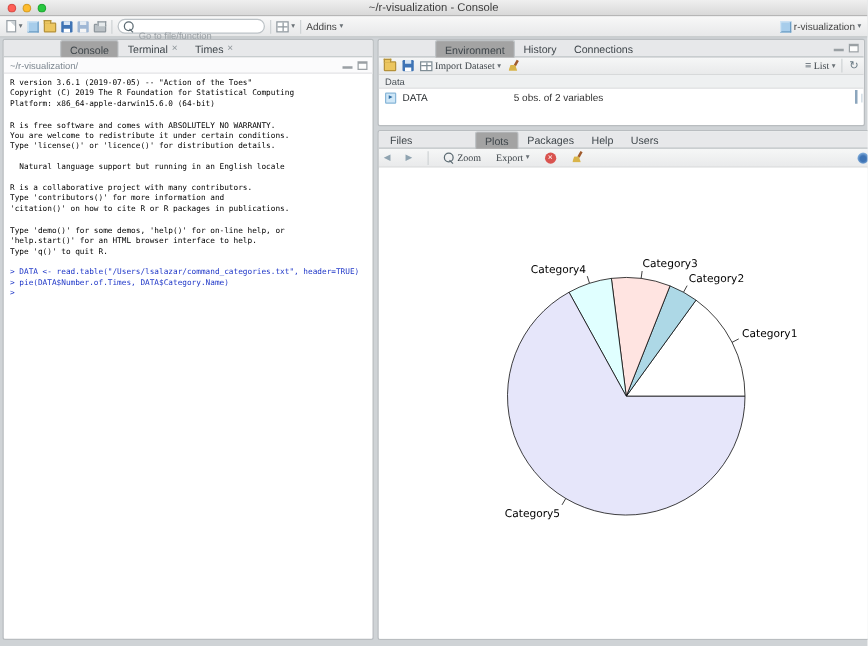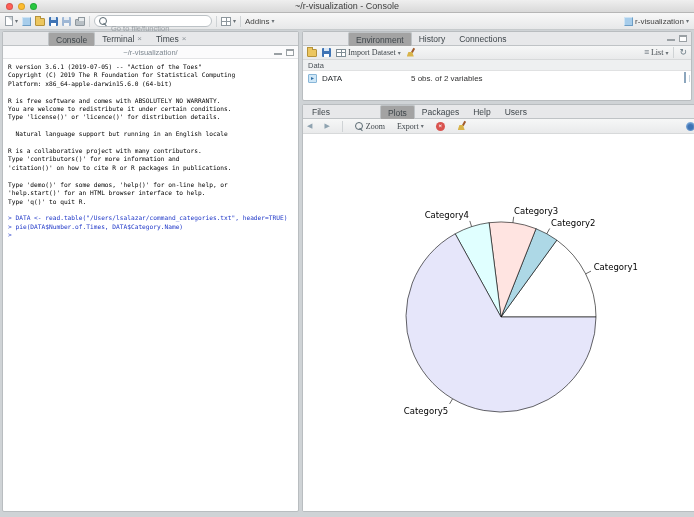--- a/index.html
+++ b/index.html
@@ -66,21 +66,21 @@
 
   .tabbar{height:14px;background:#e7e8ea;border-bottom:1px solid #bfc3c6;display:flex;align-items:stretch;padding-left:2px;position:relative;}
   .tab{font-size:8.5px;color:#3f464b;padding:0 7px;display:flex;align-items:center;gap:3px;}
   .tab.sel{background:#a3a3a3;border:1px solid #bfc3c6;border-bottom:none;border-radius:2px 2px 0 0;margin-bottom:-1px;margin-left:43px;}
   .tab .x{color:#8d9499;font-size:8px;line-height:1;}
 
   .winbtns{position:absolute;right:4px;top:3px;display:flex;gap:4px;align-items:flex-end;}
   .winbtn-min{width:8px;height:2px;background:#9aa0a4;margin-bottom:1px;}
   .winbtn-max{width:8px;height:7px;border:1px solid #9aa0a4;border-top-width:2px;background:#fdfdfd;}
 
-  .pathbar{height:13px;background:#fbfbfc;border-bottom:1px solid #e3e4e6;font-size:7.5px;color:#7d8790;padding:2px 5px;position:relative;text-align:center;}
+  .pathbar{height:13px;background:#fbfbfc;border-bottom:1px solid #e3e4e6;font-size:7.5px;color:#7d8790;padding:2px 5px;position:relative;}
   .console-out{position:absolute;top:28px;left:0;right:0;bottom:0;padding:3px 2px 0 5px;font-family:"DejaVu Sans Mono",monospace;font-size:6.2px;line-height:8.4px;color:#000;overflow:hidden;}
   .cline{white-space:pre;overflow:hidden;}
   .cline.input{color:#2038c8;}
 
   .minibar{height:14px;display:flex;align-items:center;gap:5px;padding:0 4px;background:linear-gradient(#f6f7f7,#e9eaeb);border-bottom:1px solid #d7d9da;font-size:8px;color:#3f464b;font-family:Liberation Serif, serif;}
   .row2{height:14px;display:flex;align-items:center;gap:4px;padding:0 4px;background:#fff;border-bottom:1px solid #e6e7e8;font-size:8px;color:#3f464b;}
   .searchbox{width:92px;height:11px;border:1px solid #bcc2c6;border-radius:6px;background:#fff;display:flex;align-items:center;gap:3px;padding:0 4px;}
   .searchbox input{border:none;outline:none;flex:1;width:60px;font-size:7.5px;background:transparent;}
   .data-header{height:11px;background:#eef0f1;border-bottom:1px solid #e0e1e2;font-size:7.5px;color:#4a5157;padding-left:5px;line-height:11px;}
   .obj-row{height:14px;display:flex;align-items:center;font-size:8px;color:#1f2428;padding:0 5px;gap:5px;position:relative;}

